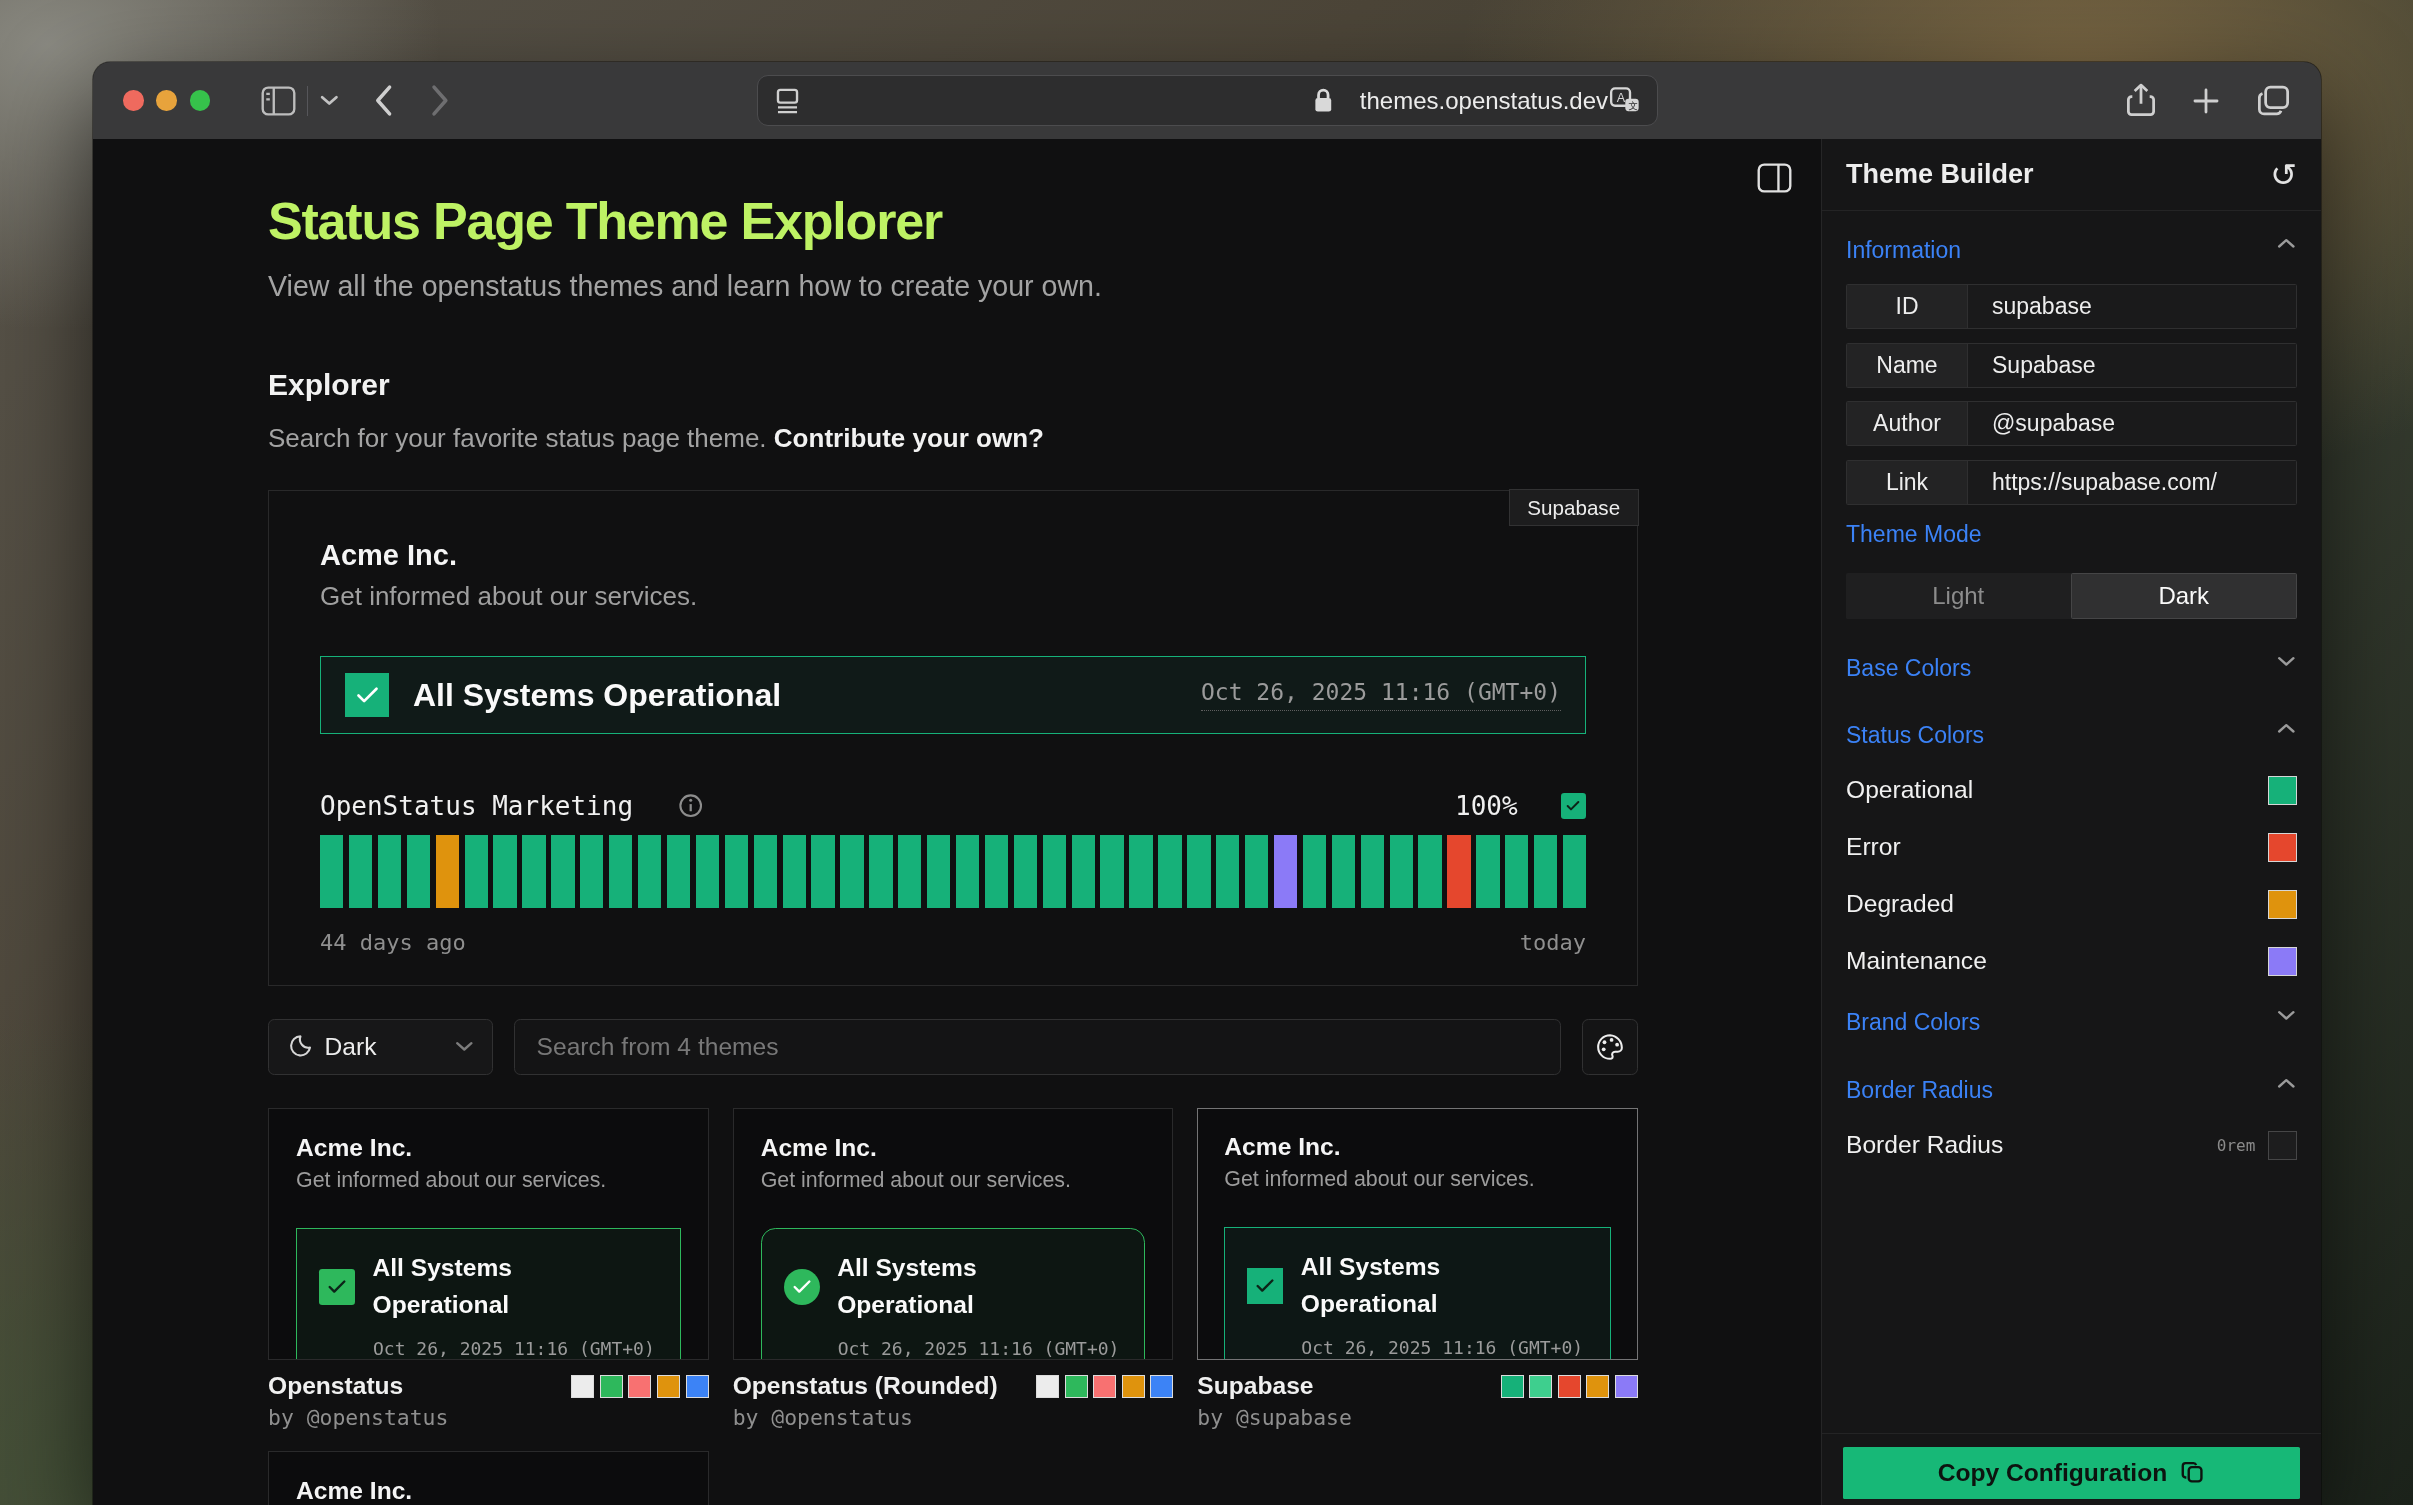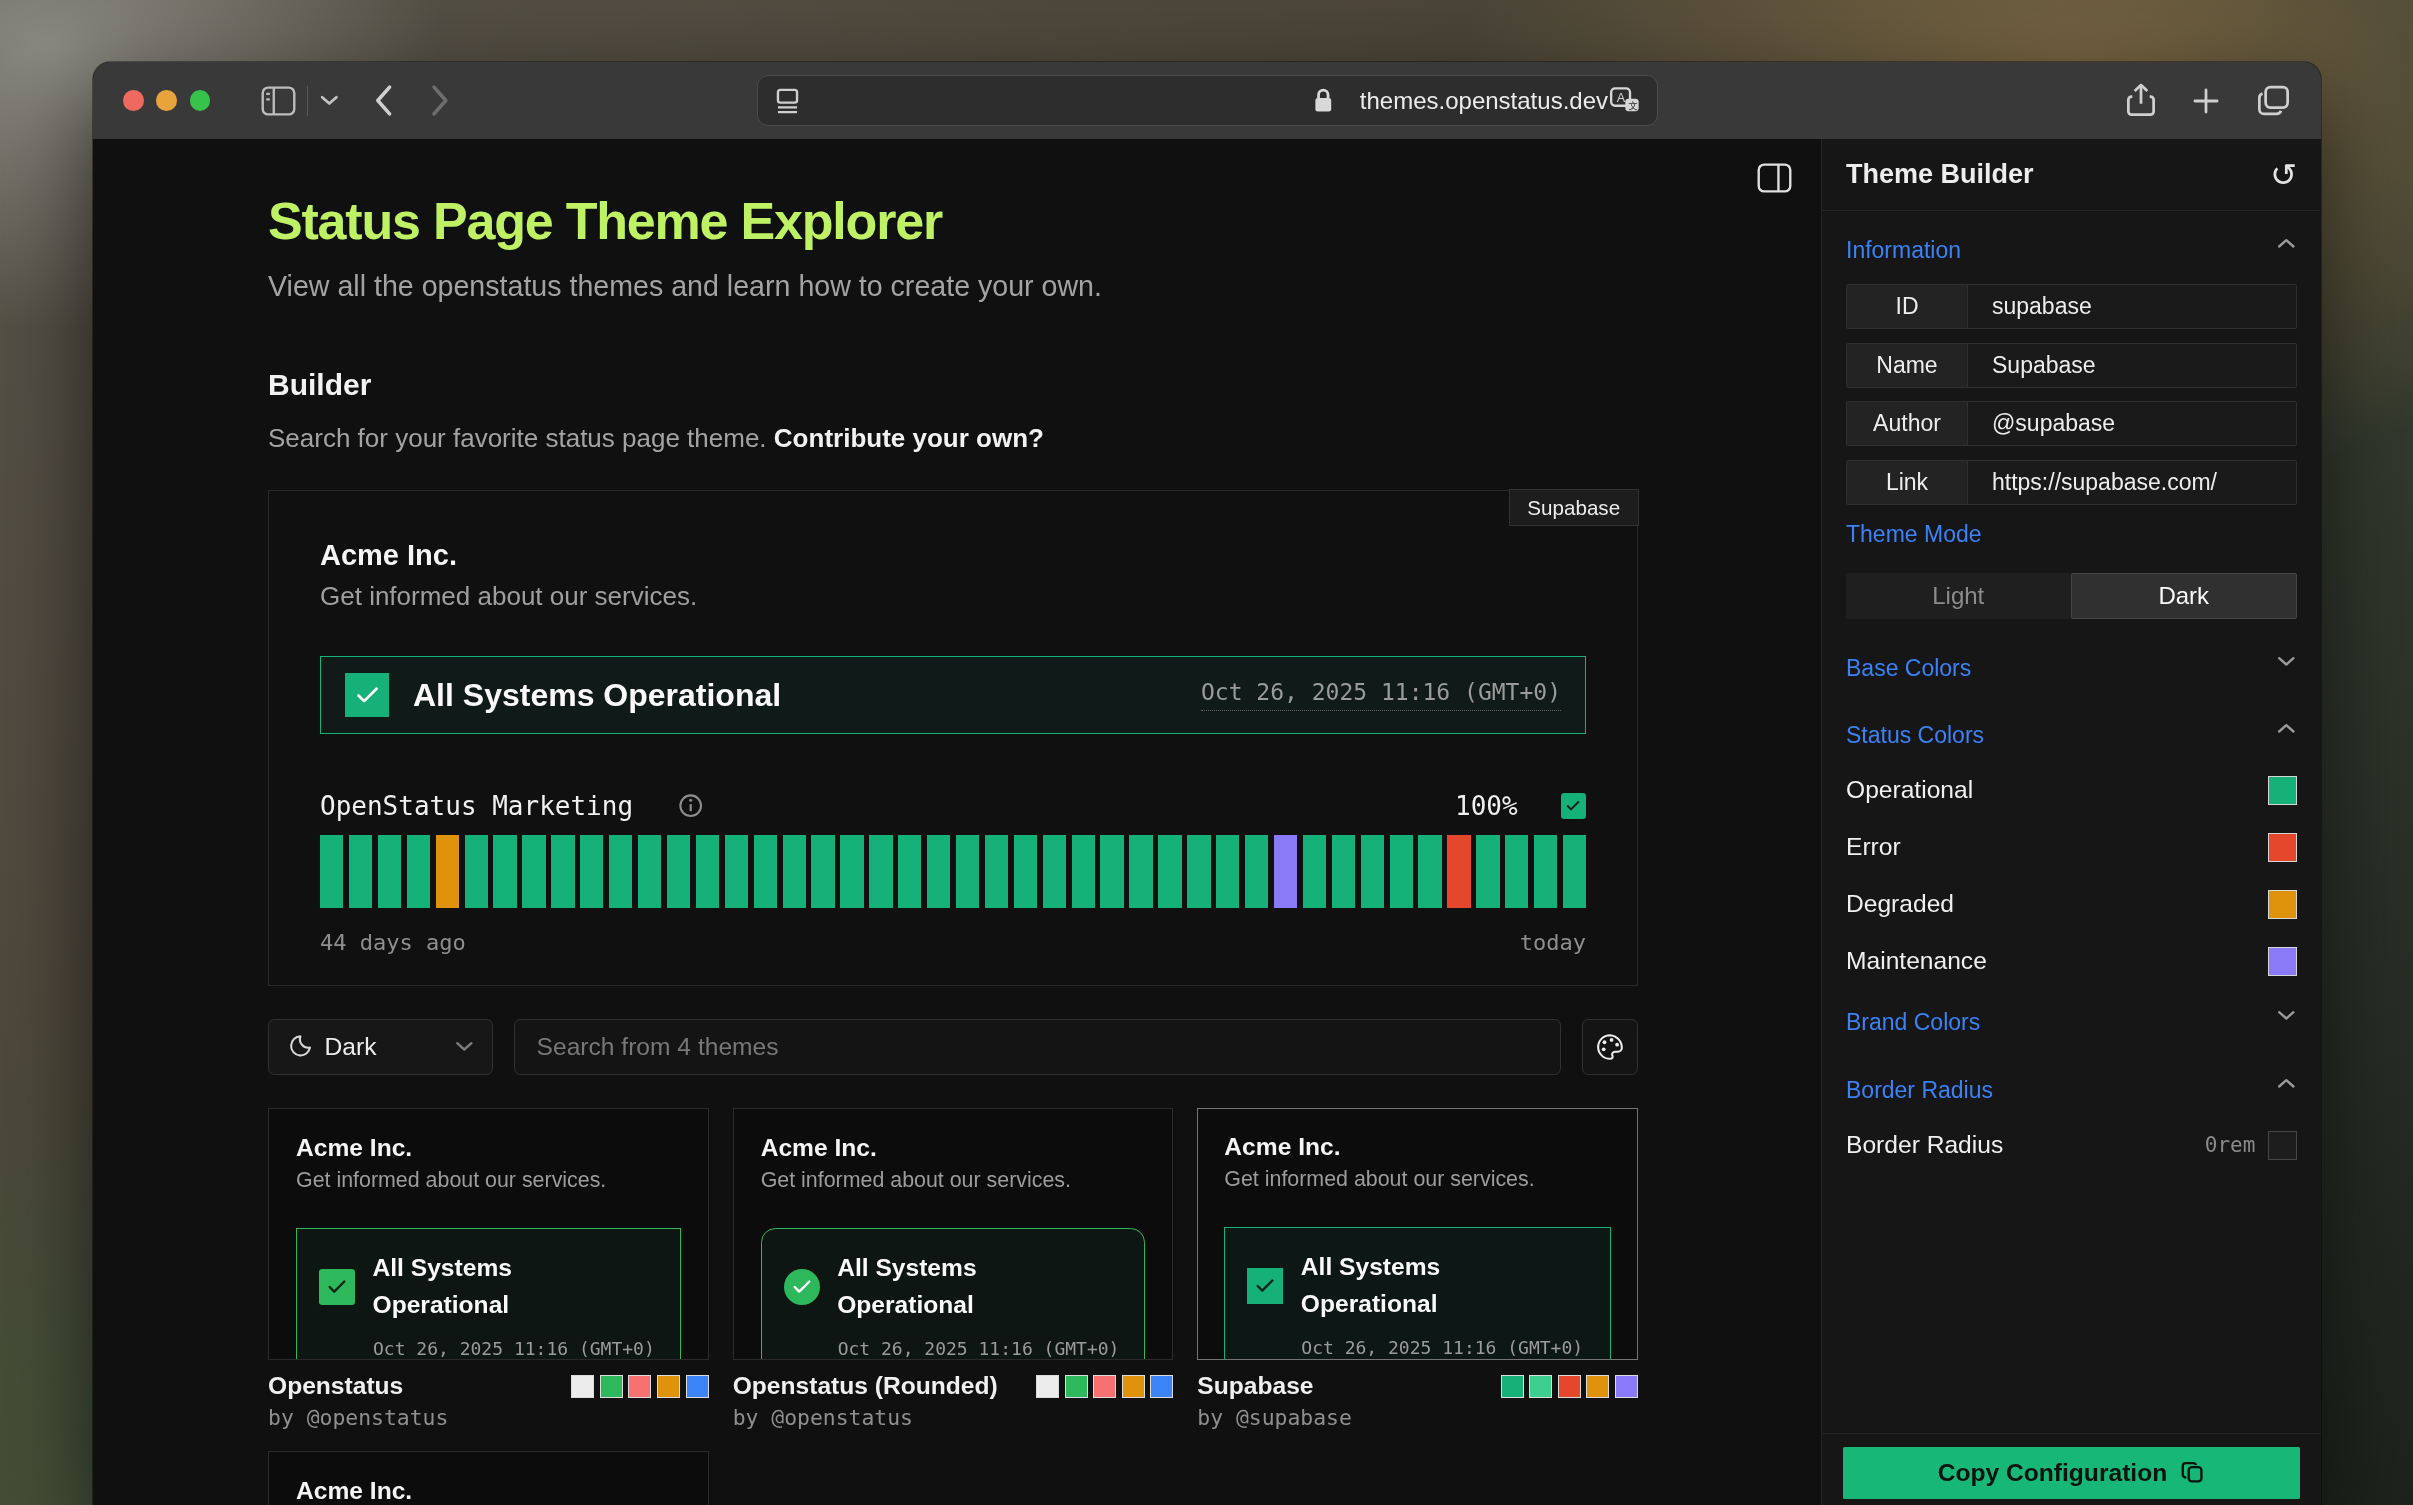--- a/index.html
+++ b/index.html
@@ -118,21 +118,21 @@
   .seg { margin-top:17.5px; height:46px; background:#1f1f20; border-radius:1.6px; display:flex; padding:0; }
   .seg-opt { flex:1; display:flex; align-items:center; justify-content:center; font-size:24px;
     color:#8c8c8c; cursor:pointer; }
   .seg-opt.active { background:#303031; border:0.8px solid #454546; color:#fafafa; border-radius:1.6px; }
   .scrow { height:57px; display:flex; align-items:center; justify-content:space-between; }
   .scrow .sclabel { font-size:24.6px; color:#f0f0f0; }
   .color-chip { width:29px; height:29px; border:1.6px solid #d6d6d6; cursor:pointer; }
   .br-row { margin-top:8px; height:51px; display:flex; align-items:center; justify-content:space-between; }
   .br-label { font-size:24.6px; color:#f0f0f0; }
   .br-right { display:flex; align-items:center; gap:12.7px; }
-  .br-val { font-size:21px; color:#8a8a8a; }
+  .br-val { font-size:16px; color:#8a8a8a; }
   .br-chip { width:29px; height:29px; background:#1d1d1e; border:0.8px solid #464647; cursor:pointer; }
   .b-footer { position:absolute; left:0; right:0; bottom:0; border-top:0.8px solid #242425; padding:12.7px 20.6px 6.3px; }
   .copy-btn { width:100%; height:52px; background:#17b877; border:none; border-radius:1.6px; cursor:pointer;
     display:flex; align-items:center; justify-content:center; gap:12.7px;
     font-family:"Liberation Sans",sans-serif; font-size:24.6px; font-weight:600; color:#0d130f; }
 
   svg { display:block; }
 </style>
 </head>
 <body>
@@ -227,21 +227,21 @@
       <span class="collapse-btn icon-btn">
         <svg width="35" height="30" viewBox="0 0 44 38">
             <rect x="2" y="2" width="40" height="34" rx="7" fill="none" stroke="#e0e0e0" stroke-width="3"></rect>
             <line x1="27" y1="2" x2="27" y2="36" stroke="#e0e0e0" stroke-width="3"></line>
           </svg>
       </span>
 
       <h1>Status Page Theme Explorer</h1>
       <div class="subtitle">View all the openstatus themes and learn how to create your own.</div>
 
-      <h2>Builder</h2>
+      <h2>Explorer</h2>
       <div class="desc">
         <span>Search for your favorite status page theme.</span>
         <span class="link">Contribute your own?</span>
       </div>
 
       <div class="preview">
         <div class="badge">Supabase</div>
         <div class="company">Acme Inc.</div>
         <div class="company-sub">Get informed about our services.</div>
 

